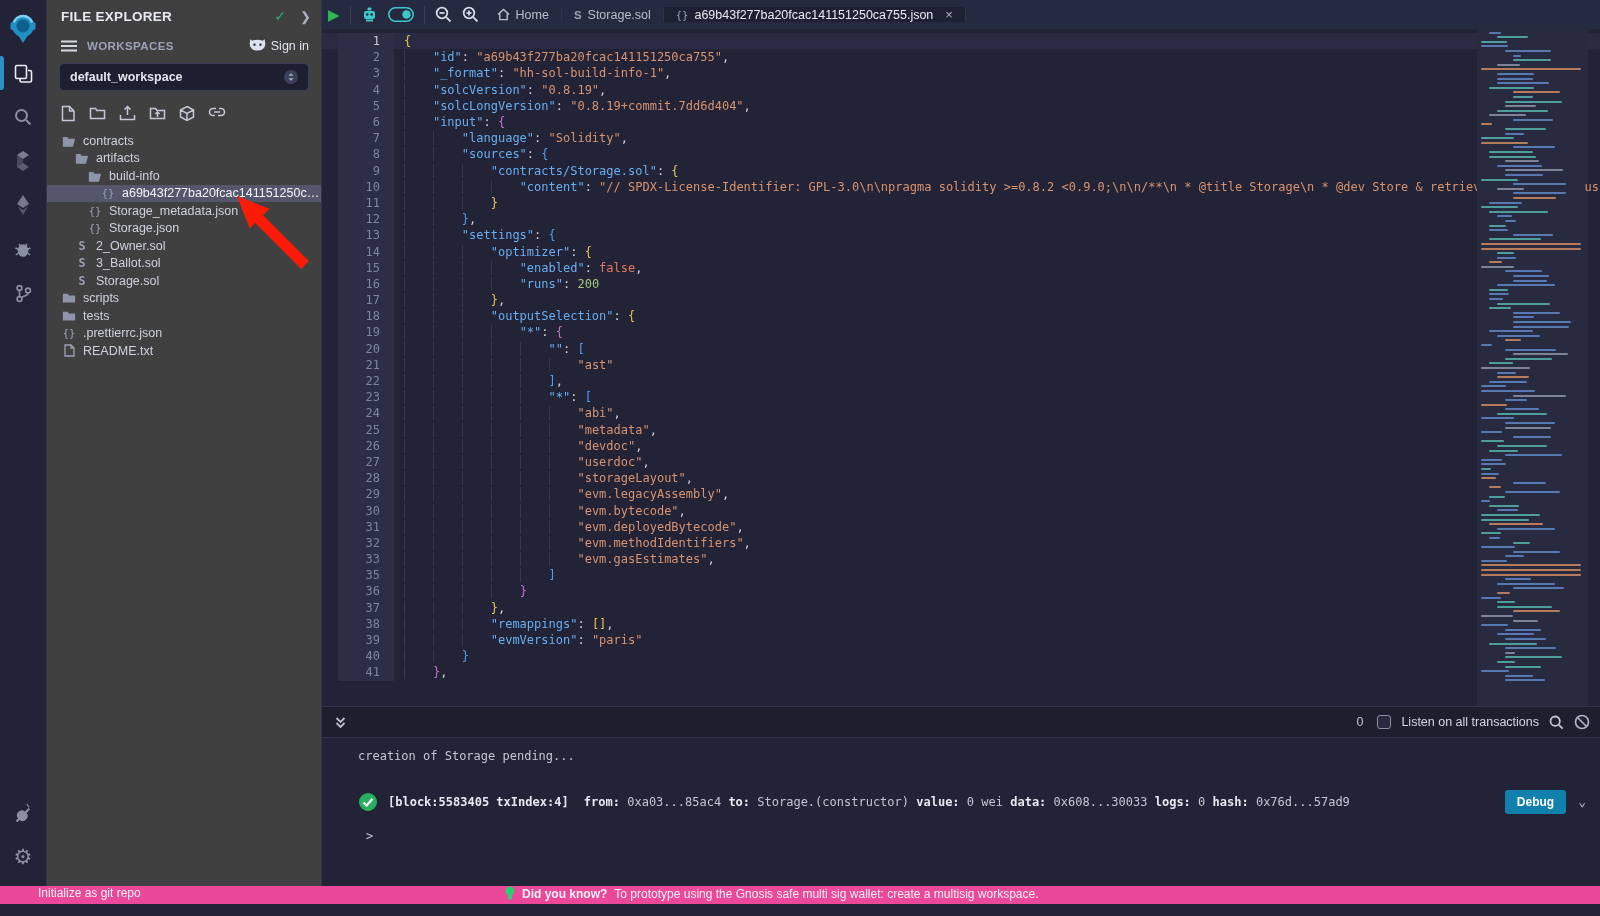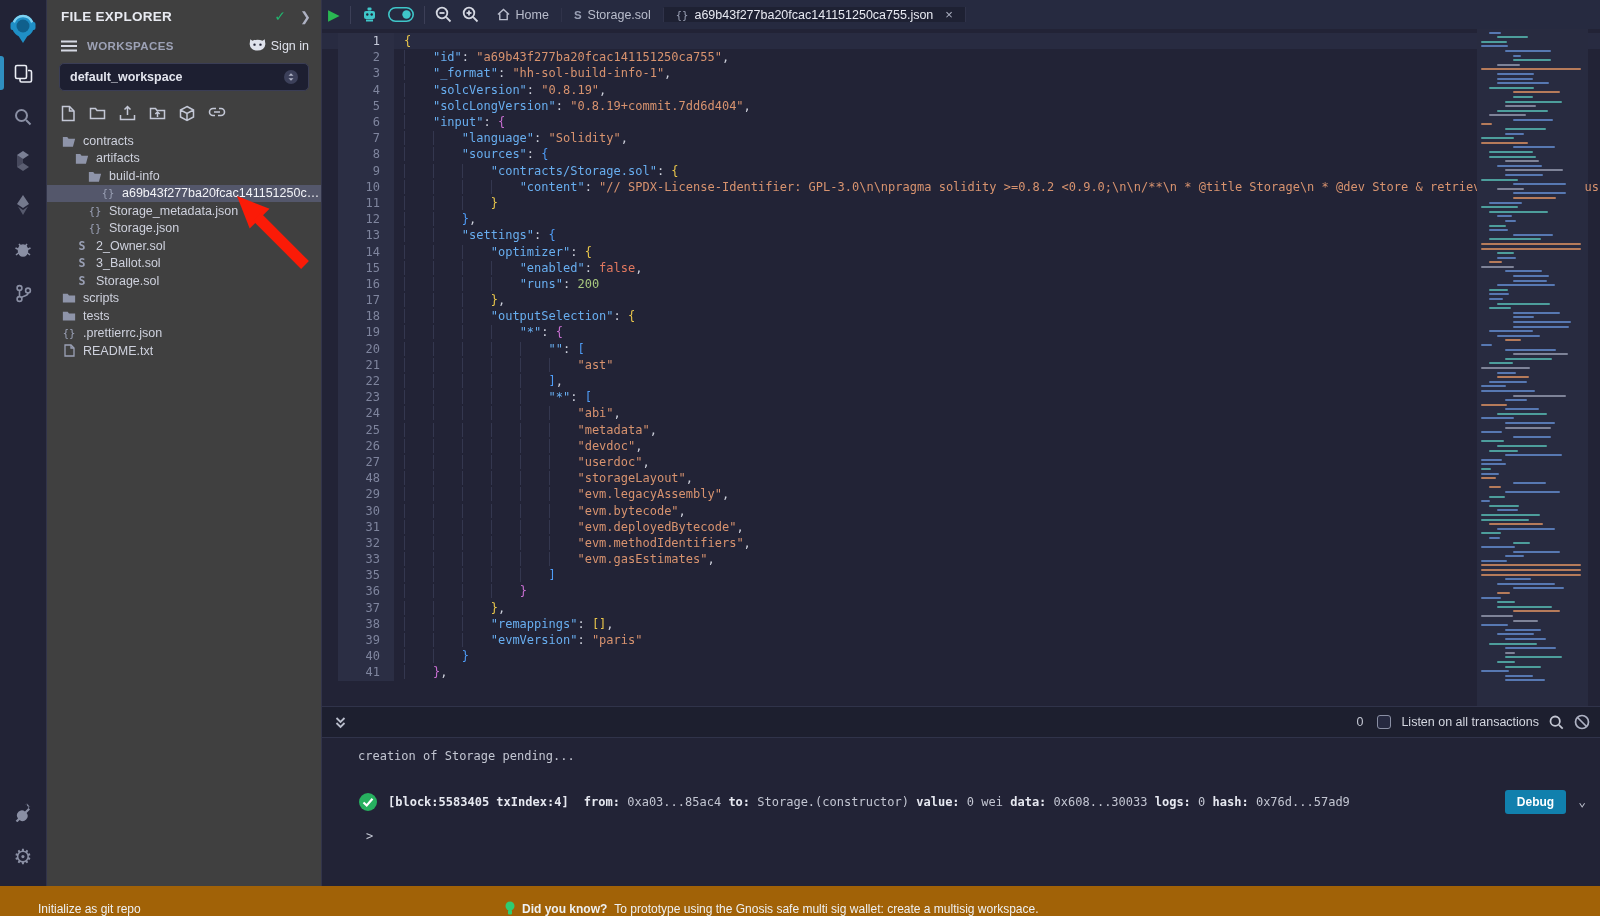--- a/index.html
+++ b/index.html
@@ -94,21 +94,21 @@
   .tx-text { color:#c3c6d2; white-space:nowrap; overflow:hidden; }
   .tx-text b { color:#e6e8f0; }
   .tx-block { font-weight:bold; color:#e6e8f0; margin-right:8px; }
   .debug-btn { margin-left:auto; background:#1180ad; color:#fff; border:none; border-radius:3px;
     font-size:12px; font-weight:bold; padding:5px 12px; cursor:pointer;
     font-family:"Liberation Sans",sans-serif; }
   .tx-caret { color:#c3c6d2; margin:0 14px 0 2px; cursor:pointer; font-size:13px; }
   .term-prompt { padding:14px 0 0 8px; color:#c3c6d2; font-size:12px; }
 
   
-  .status-bar { height:30px; background:#a16207; display:flex; align-items:flex-end; color:#eef1f4;
+  .status-bar { height:18px; background:#ec4899; display:flex; align-items:flex-start; color:#eef1f4;
     font-size:12px; position:relative; }
   .sb-left { margin-left:38px; }
   .sb-tip { position:absolute; left:505px; display:flex; align-items:center; gap:7px; }
   .sb-tip b { font-weight:bold; }
   .sb-right { margin-left:auto; display:flex; align-items:center; height:100%; }
   .sb-copilot { margin-right:14px; }
   .scam { background:#dd7d27; height:100%; display:flex; align-items:center; gap:7px;
     padding:0 16px; font-weight:bold; cursor:pointer; }
   .scam .warn { font-size:13px; }
 </style>
@@ -405,21 +405,21 @@
           <div class="code-line"><span class="ln-margin"></span><span class="ln-num">18</span><span class="ln-gap"></span><span class="tk-g">    </span><span class="tk-g">    </span><span class="tk-g">    </span><span class="tk-k">"outputSelection"</span><span class="tk-p">: </span><span class="tk-b1">{</span></div>
           <div class="code-line"><span class="ln-margin"></span><span class="ln-num">19</span><span class="ln-gap"></span><span class="tk-g">    </span><span class="tk-g">    </span><span class="tk-g">    </span><span class="tk-g">    </span><span class="tk-k">"*"</span><span class="tk-p">: </span><span class="tk-b2">{</span></div>
           <div class="code-line"><span class="ln-margin"></span><span class="ln-num">20</span><span class="ln-gap"></span><span class="tk-g">    </span><span class="tk-g">    </span><span class="tk-g">    </span><span class="tk-g">    </span><span class="tk-g">    </span><span class="tk-k">""</span><span class="tk-p">: </span><span class="tk-b3">[</span></div>
           <div class="code-line"><span class="ln-margin"></span><span class="ln-num">21</span><span class="ln-gap"></span><span class="tk-g">    </span><span class="tk-g">    </span><span class="tk-g">    </span><span class="tk-g">    </span><span class="tk-g">    </span><span class="tk-g">    </span><span class="tk-s">"ast"</span></div>
           <div class="code-line"><span class="ln-margin"></span><span class="ln-num">22</span><span class="ln-gap"></span><span class="tk-g">    </span><span class="tk-g">    </span><span class="tk-g">    </span><span class="tk-g">    </span><span class="tk-g">    </span><span class="tk-b3">]</span><span class="tk-p">,</span></div>
           <div class="code-line"><span class="ln-margin"></span><span class="ln-num">23</span><span class="ln-gap"></span><span class="tk-g">    </span><span class="tk-g">    </span><span class="tk-g">    </span><span class="tk-g">    </span><span class="tk-g">    </span><span class="tk-k">"*"</span><span class="tk-p">: </span><span class="tk-b3">[</span></div>
           <div class="code-line"><span class="ln-margin"></span><span class="ln-num">24</span><span class="ln-gap"></span><span class="tk-g">    </span><span class="tk-g">    </span><span class="tk-g">    </span><span class="tk-g">    </span><span class="tk-g">    </span><span class="tk-g">    </span><span class="tk-s">"abi"</span><span class="tk-p">,</span></div>
           <div class="code-line"><span class="ln-margin"></span><span class="ln-num">25</span><span class="ln-gap"></span><span class="tk-g">    </span><span class="tk-g">    </span><span class="tk-g">    </span><span class="tk-g">    </span><span class="tk-g">    </span><span class="tk-g">    </span><span class="tk-s">"metadata"</span><span class="tk-p">,</span></div>
           <div class="code-line"><span class="ln-margin"></span><span class="ln-num">26</span><span class="ln-gap"></span><span class="tk-g">    </span><span class="tk-g">    </span><span class="tk-g">    </span><span class="tk-g">    </span><span class="tk-g">    </span><span class="tk-g">    </span><span class="tk-s">"devdoc"</span><span class="tk-p">,</span></div>
           <div class="code-line"><span class="ln-margin"></span><span class="ln-num">27</span><span class="ln-gap"></span><span class="tk-g">    </span><span class="tk-g">    </span><span class="tk-g">    </span><span class="tk-g">    </span><span class="tk-g">    </span><span class="tk-g">    </span><span class="tk-s">"userdoc"</span><span class="tk-p">,</span></div>
-          <div class="code-line"><span class="ln-margin"></span><span class="ln-num">48</span><span class="ln-gap"></span><span class="tk-g">    </span><span class="tk-g">    </span><span class="tk-g">    </span><span class="tk-g">    </span><span class="tk-g">    </span><span class="tk-g">    </span><span class="tk-s">"storageLayout"</span><span class="tk-p">,</span></div>
+          <div class="code-line"><span class="ln-margin"></span><span class="ln-num">28</span><span class="ln-gap"></span><span class="tk-g">    </span><span class="tk-g">    </span><span class="tk-g">    </span><span class="tk-g">    </span><span class="tk-g">    </span><span class="tk-g">    </span><span class="tk-s">"storageLayout"</span><span class="tk-p">,</span></div>
           <div class="code-line"><span class="ln-margin"></span><span class="ln-num">29</span><span class="ln-gap"></span><span class="tk-g">    </span><span class="tk-g">    </span><span class="tk-g">    </span><span class="tk-g">    </span><span class="tk-g">    </span><span class="tk-g">    </span><span class="tk-s">"evm.legacyAssembly"</span><span class="tk-p">,</span></div>
           <div class="code-line"><span class="ln-margin"></span><span class="ln-num">30</span><span class="ln-gap"></span><span class="tk-g">    </span><span class="tk-g">    </span><span class="tk-g">    </span><span class="tk-g">    </span><span class="tk-g">    </span><span class="tk-g">    </span><span class="tk-s">"evm.bytecode"</span><span class="tk-p">,</span></div>
           <div class="code-line"><span class="ln-margin"></span><span class="ln-num">31</span><span class="ln-gap"></span><span class="tk-g">    </span><span class="tk-g">    </span><span class="tk-g">    </span><span class="tk-g">    </span><span class="tk-g">    </span><span class="tk-g">    </span><span class="tk-s">"evm.deployedBytecode"</span><span class="tk-p">,</span></div>
           <div class="code-line"><span class="ln-margin"></span><span class="ln-num">32</span><span class="ln-gap"></span><span class="tk-g">    </span><span class="tk-g">    </span><span class="tk-g">    </span><span class="tk-g">    </span><span class="tk-g">    </span><span class="tk-g">    </span><span class="tk-s">"evm.methodIdentifiers"</span><span class="tk-p">,</span></div>
           <div class="code-line"><span class="ln-margin"></span><span class="ln-num">33</span><span class="ln-gap"></span><span class="tk-g">    </span><span class="tk-g">    </span><span class="tk-g">    </span><span class="tk-g">    </span><span class="tk-g">    </span><span class="tk-g">    </span><span class="tk-s">"evm.gasEstimates"</span><span class="tk-p">,</span></div>
           <div class="code-line"><span class="ln-margin"></span><span class="ln-num">35</span><span class="ln-gap"></span><span class="tk-g">    </span><span class="tk-g">    </span><span class="tk-g">    </span><span class="tk-g">    </span><span class="tk-g">    </span><span class="tk-b3">]</span></div>
           <div class="code-line"><span class="ln-margin"></span><span class="ln-num">36</span><span class="ln-gap"></span><span class="tk-g">    </span><span class="tk-g">    </span><span class="tk-g">    </span><span class="tk-g">    </span><span class="tk-b2">}</span></div>
           <div class="code-line"><span class="ln-margin"></span><span class="ln-num">37</span><span class="ln-gap"></span><span class="tk-g">    </span><span class="tk-g">    </span><span class="tk-g">    </span><span class="tk-b1">}</span><span class="tk-p">,</span></div>
           <div class="code-line"><span class="ln-margin"></span><span class="ln-num">38</span><span class="ln-gap"></span><span class="tk-g">    </span><span class="tk-g">    </span><span class="tk-g">    </span><span class="tk-k">"remappings"</span><span class="tk-p">: </span><span class="tk-b1">[]</span><span class="tk-p">,</span></div>
           <div class="code-line"><span class="ln-margin"></span><span class="ln-num">39</span><span class="ln-gap"></span><span class="tk-g">    </span><span class="tk-g">    </span><span class="tk-g">    </span><span class="tk-k">"evmVersion"</span><span class="tk-p">: </span><span class="tk-s">"paris"</span></div>

